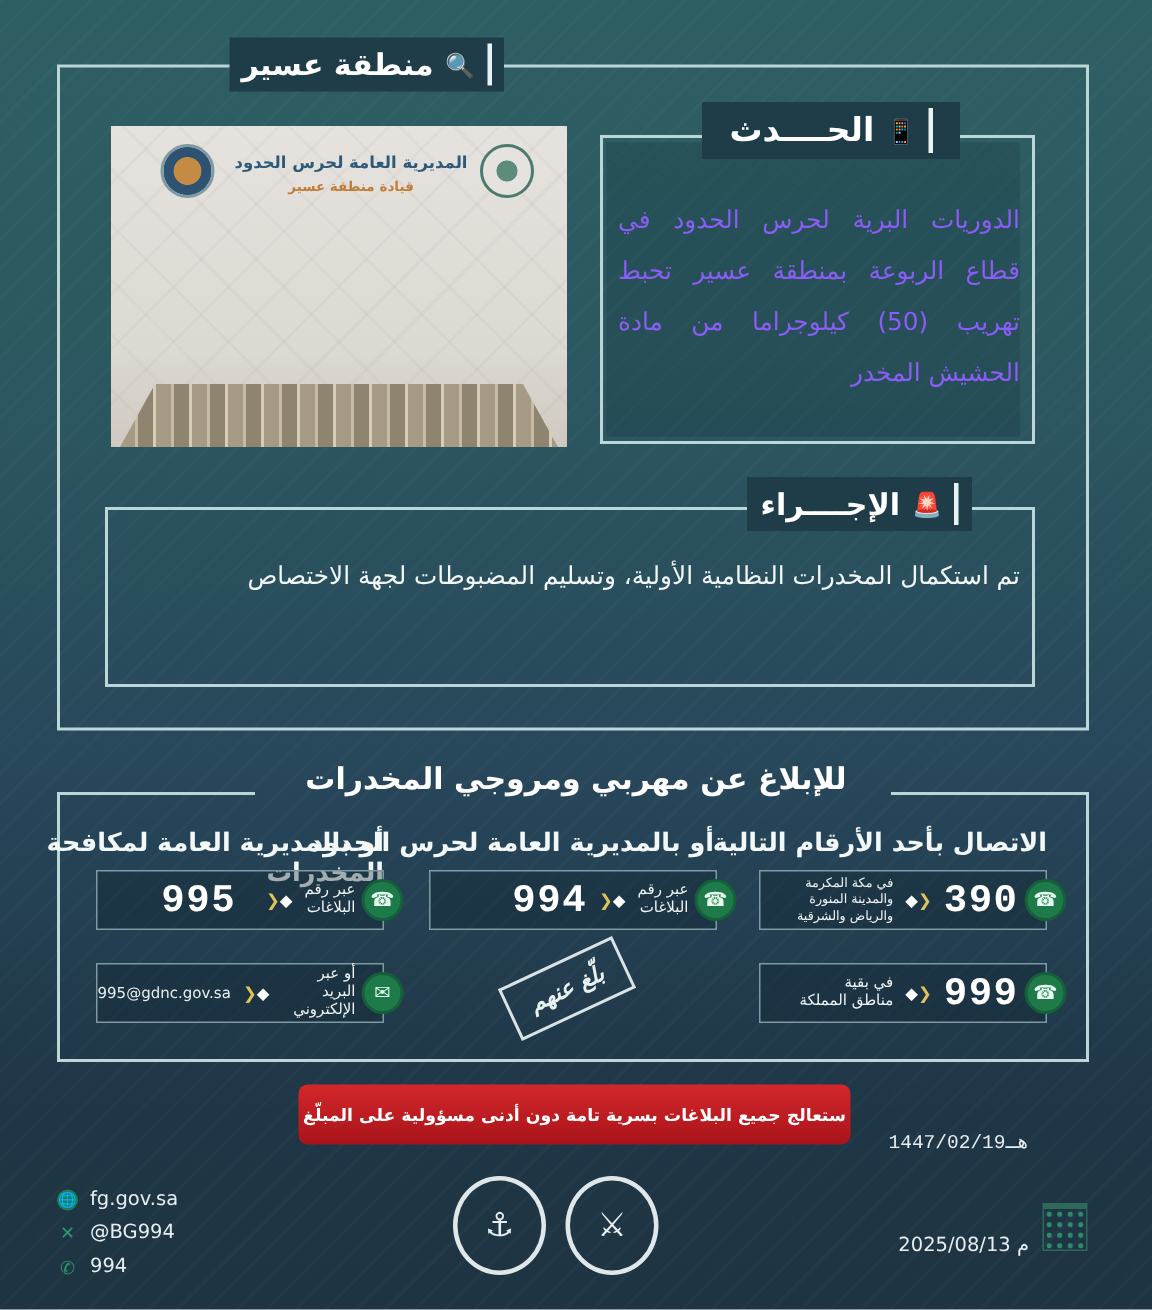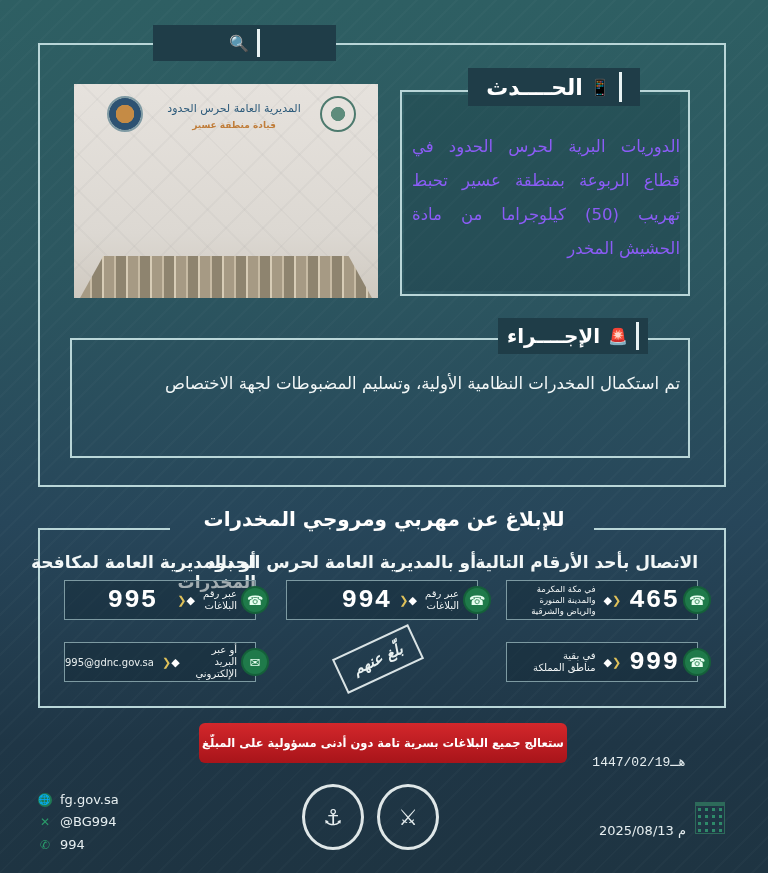--- a/index.html
+++ b/index.html
@@ -37,21 +37,21 @@
     position: absolute; inset: 0;
     background: repeating-linear-gradient(45deg, rgba(150,150,150,0.08) 0 2px, transparent 2px 26px),
                 repeating-linear-gradient(-45deg, rgba(150,150,150,0.08) 0 2px, transparent 2px 26px);
   }
   #photo .logo-l, #photo .logo-r {
     position: absolute; top: 12px; width: 36px; height: 36px; border-radius: 50%;
     border: 2px solid #7f9aa3;
   }
   #photo .logo-l { left: 33px; background: radial-gradient(circle, #c58b45 0 40%, #2d5272 42% 70%, #e6e2dd 72%); }
   #photo .logo-r { right: 22px; background: radial-gradient(circle, #5e8c7c 0 30%, #e6e2dd 32%); border-color: #4d7a6e; }
-  #photo .org { position: absolute; top: 18px; left: 80px; width: 160px; font-size: 11px; color: #2c5a7a; font-weight: normal; text-align: center; direction: rtl; }
+  #photo .org { position: absolute; top: 18px; left: 80px; width: 160px; font-size: 11px; color: #2c5a7a; font-weight: bold; text-align: center; direction: rtl; }
   #photo .branch { position: absolute; top: 36px; left: 80px; width: 160px; font-size: 9px; color: #c07d3a; font-weight: bold; text-align: center; direction: rtl; }
   #photo .table {
     position: absolute; left: 6px; right: 6px; bottom: 0; height: 42px;
     background: repeating-linear-gradient(90deg, #a69a84 0 10px, #c7bba4 10px 12px, #8e846f 12px 22px, #d7ccb6 22px 24px);
     clip-path: polygon(8% 0, 92% 0, 100% 100%, 0 100%);
   }
 
   
   #event-frame { left: 400px; top: 90px; width: 290px; height: 206px; }
   #event-tab { left: 468px; top: 68px; width: 172px; height: 38px; font-size: 22px; }
@@ -130,20 +130,21 @@
 </style>
 </head>
 <body>
 
 <div class="pattern"></div>
 
 <div class="frame" id="outer-frame"></div>
 <div class="title-tab" id="region-tab">
   <span class="bar"></span>
   <span style="font-size:16px;">🔍</span>
+  <span>منطقة عسير</span>
 </div>
 
 <div id="photo">
   <div class="wm"></div>
   <div class="logo-l"></div>
   <div class="logo-r"></div>
   <div class="org">المديرية العامة لحرس الحدود</div>
   <div class="branch">قيادة منطقة عسير</div>
   <div class="table"></div>
 </div>
@@ -164,21 +165,21 @@
   <span>الإجــــراء</span>
 </div>
 <div id="action-text">تم استكمال المخدرات النظامية الأولية، وتسليم المضبوطات لجهة الاختصاص</div>
 
 <div class="frame" id="report-frame"></div>
 <div id="report-title">للإبلاغ عن مهربي ومروجي المخدرات</div>
 
 <div class="col-head" style="right:70px; top:552px;">الاتصال بأحد الأرقام التالية</div>
 <div class="card" style="left:506px; top:580px; width:192px;">
   <span class="phone">☎</span>
-  <span class="num" style="margin-right:18px;">465</span>
+  <span class="num" style="margin-right:18px;">390</span>
   <span class="arrow">❮<span>◆</span></span>
   <span class="label" style="margin-right:0; font-size:8.5px; line-height:11px;">في مكة المكرمة
 والمدينة المنورة
 والرياض والشرقية</span>
 </div>
 <div class="card" style="left:506px; top:642px; width:192px;">
   <span class="phone">☎</span>
   <span class="num" style="margin-right:18px;">999</span>
   <span class="arrow">❮<span>◆</span></span>
   <span class="label" style="margin-right:0;">في بقية

